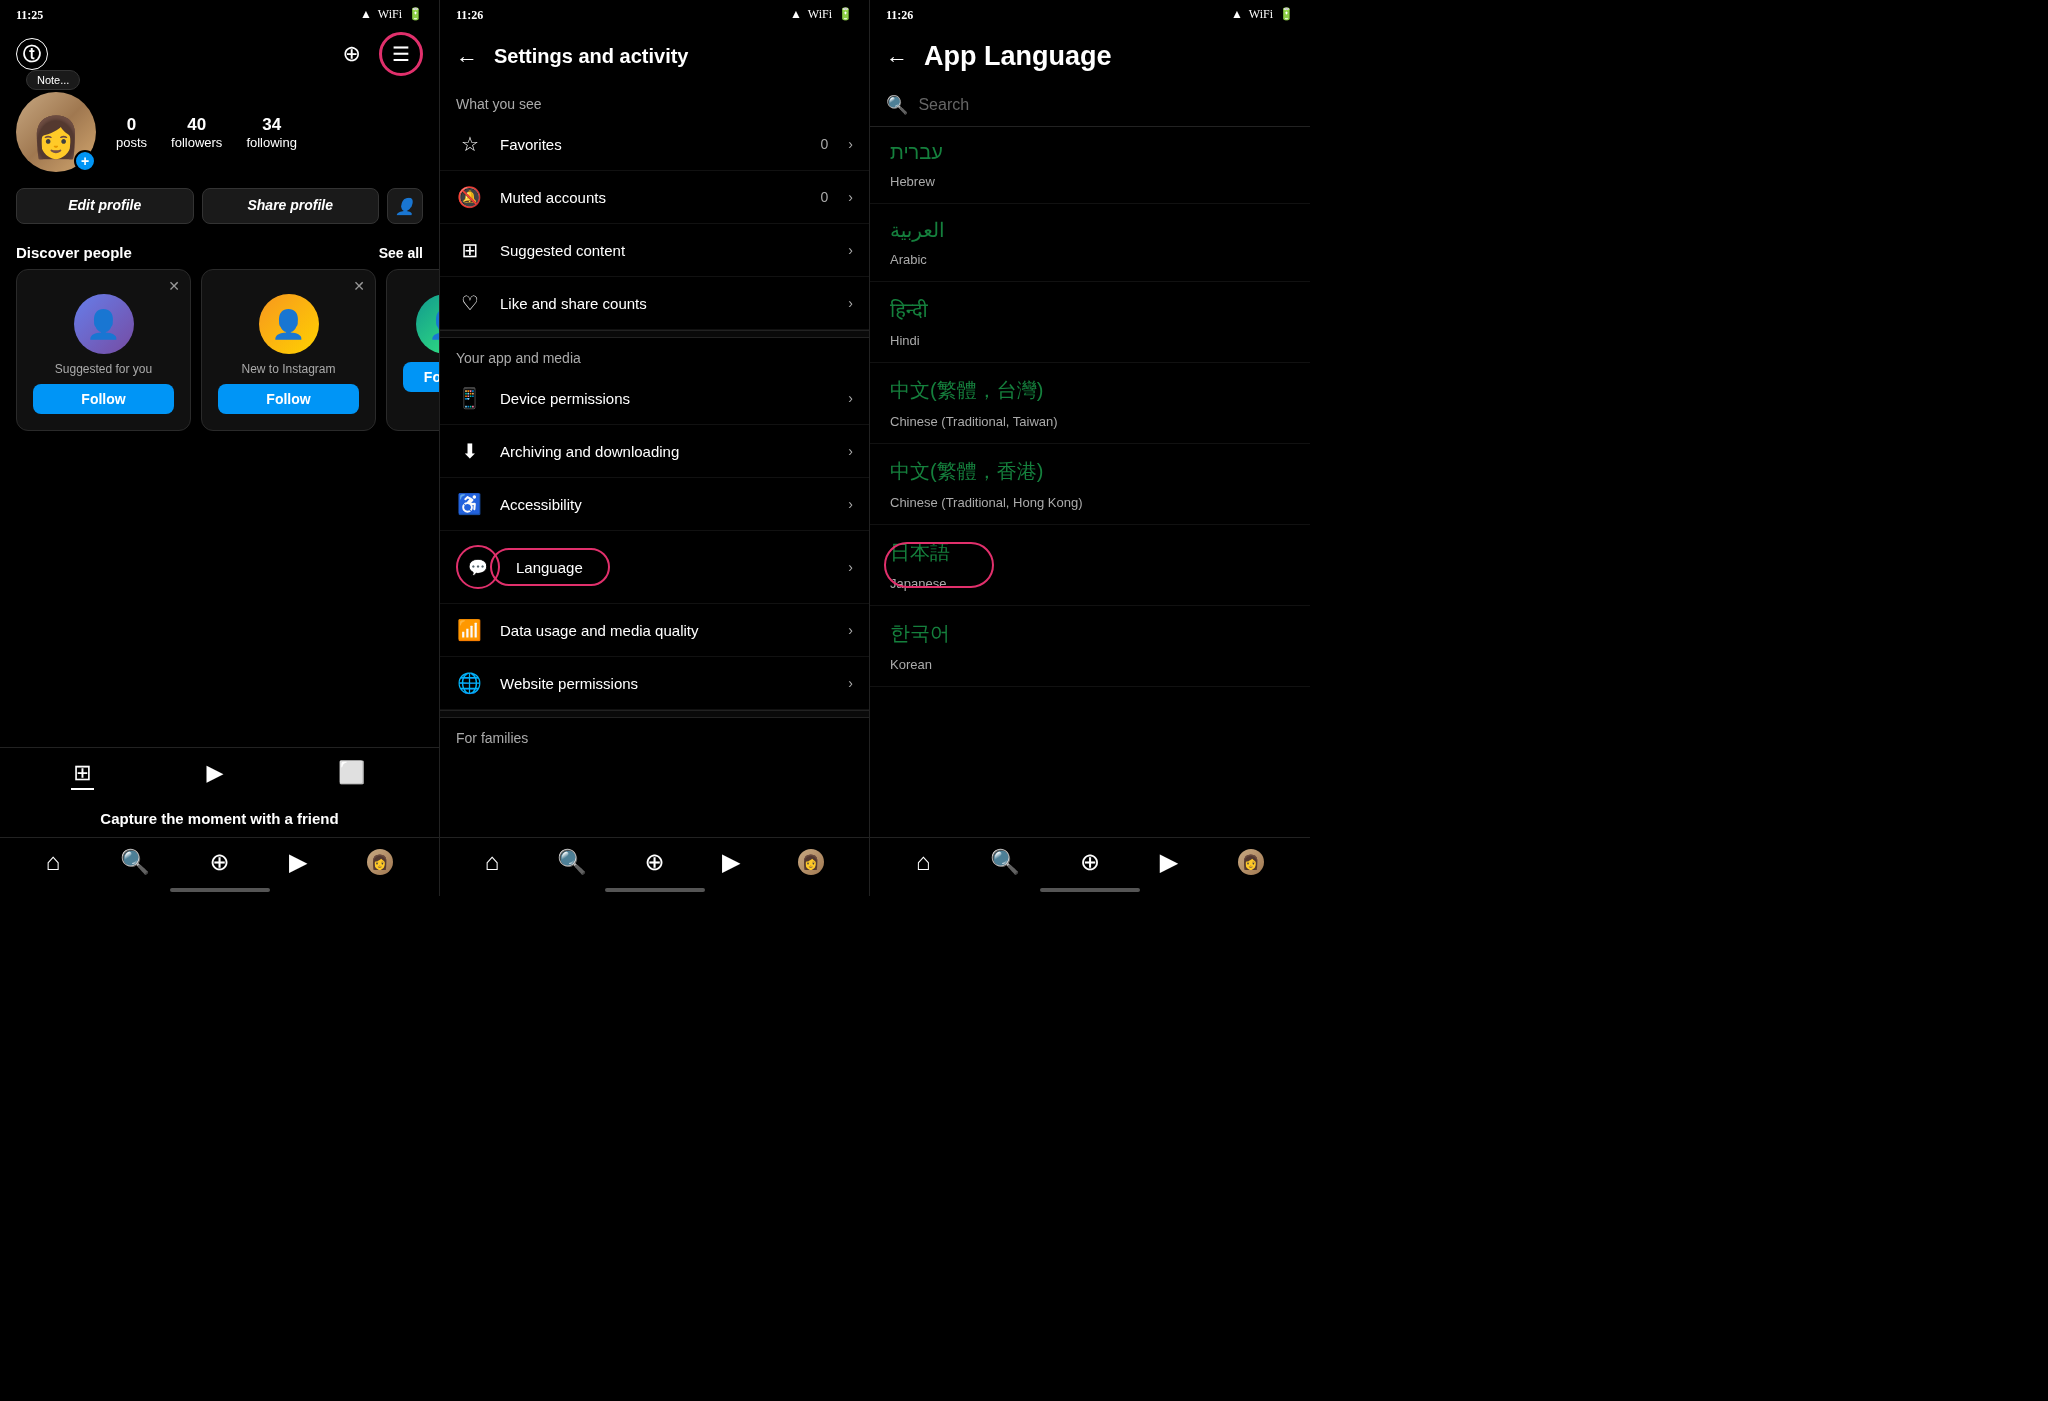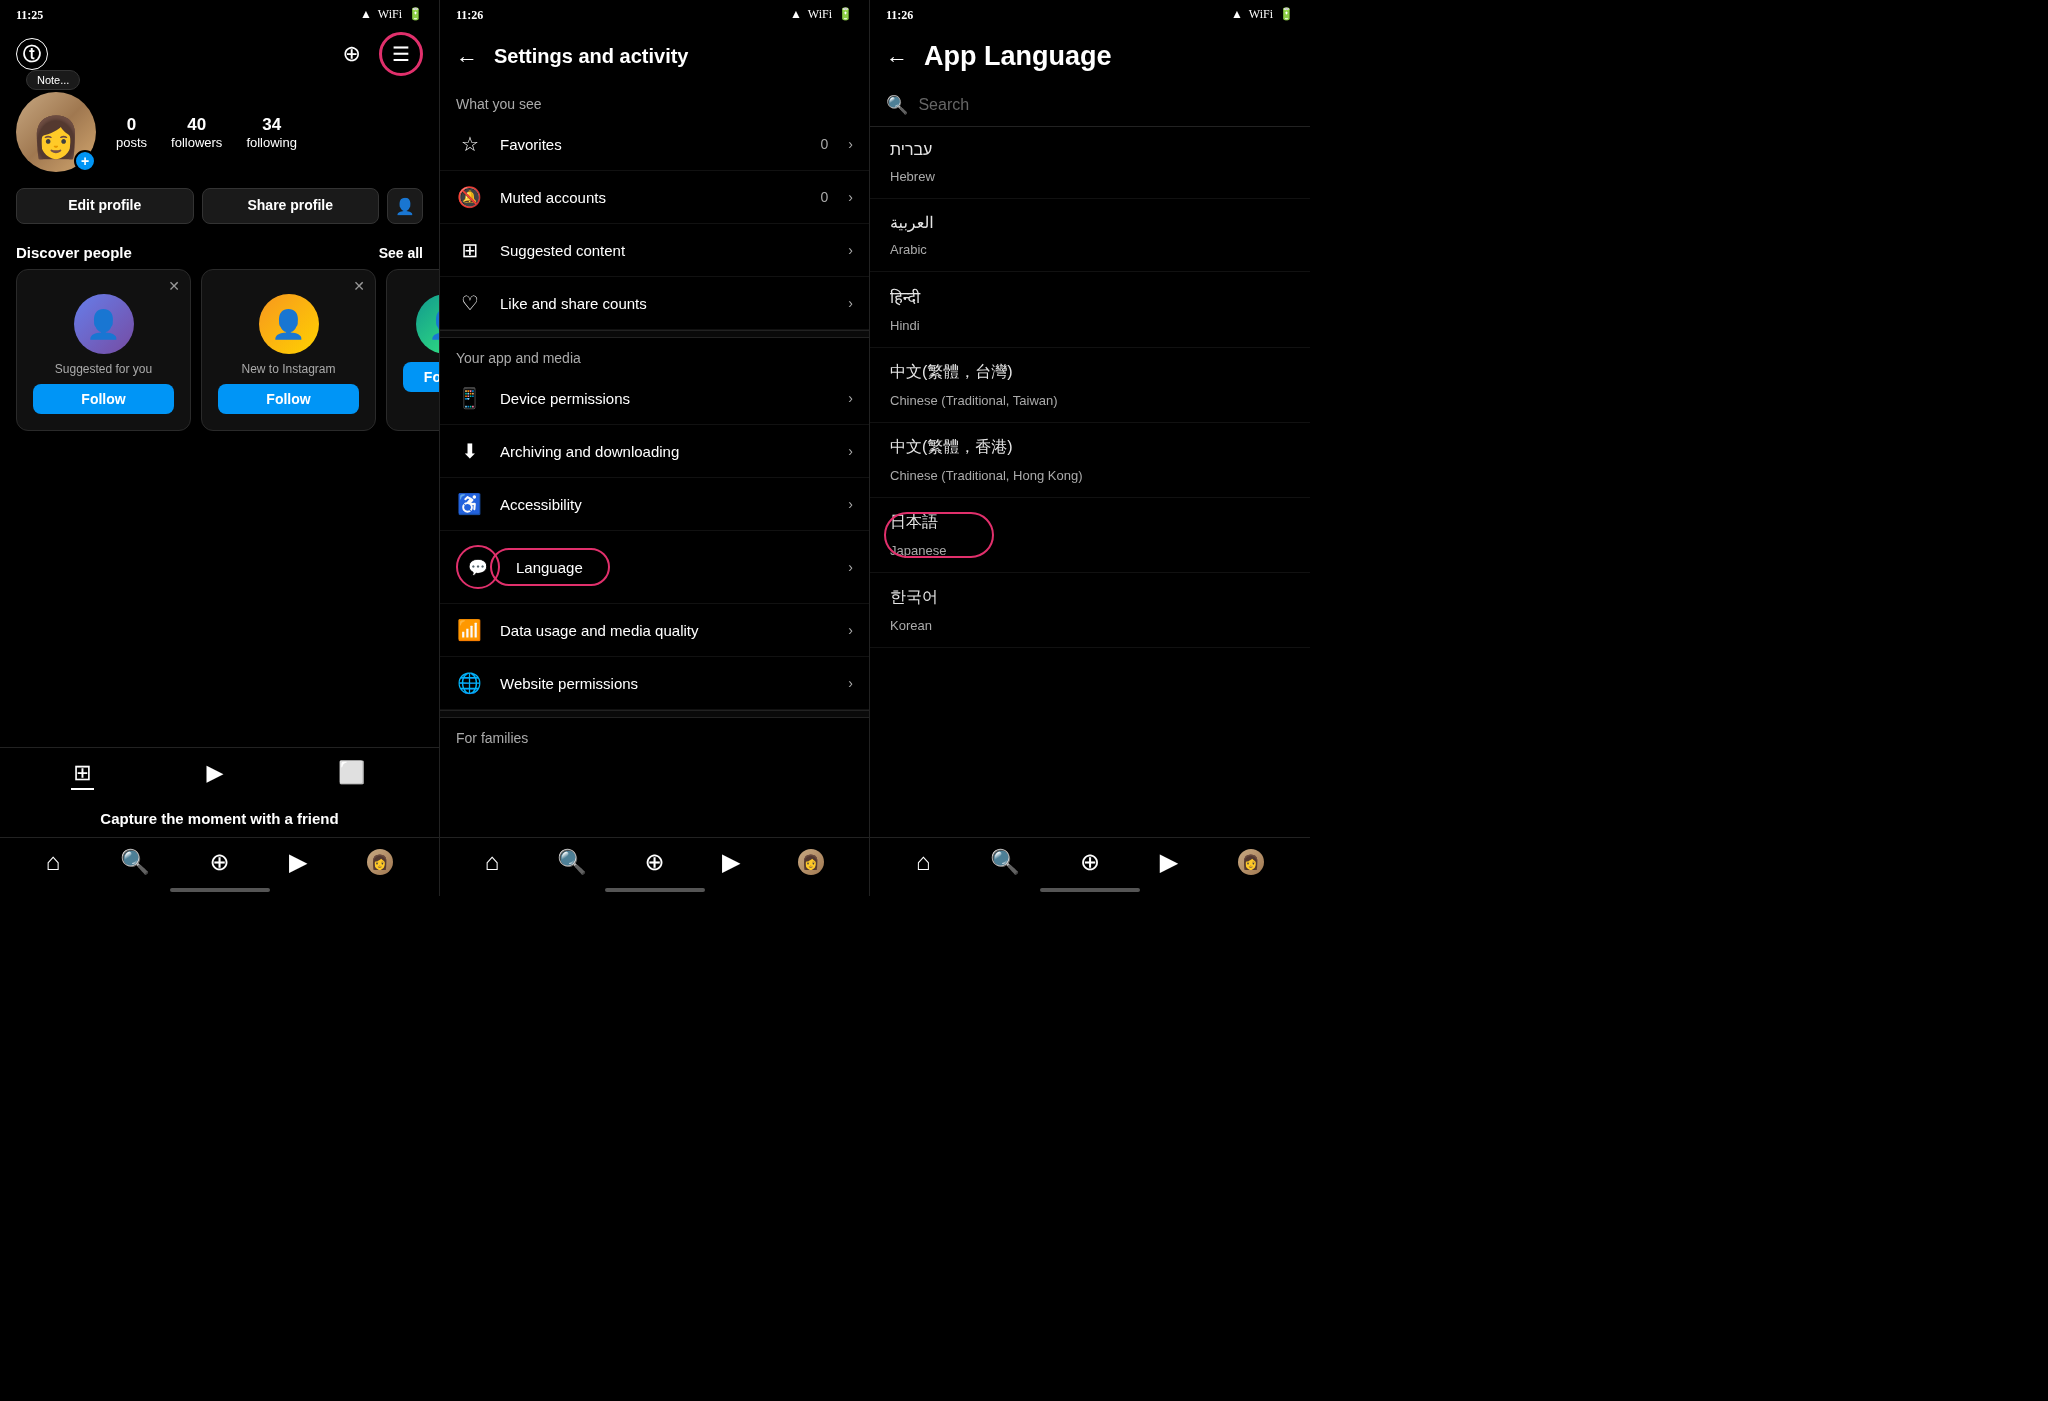--- a/index.html
+++ b/index.html
@@ -118,20 +118,21 @@
       gap: 24px;
     }
     .stat-item { text-align: center; }
     .stat-num { color: #fff; font-size: 17px; font-weight: 700; }
     .stat-label { color: #fff; font-size: 13px; }
 
     .action-buttons {
       display: flex;
       gap: 8px;
       padding: 0 16px 12px;
+      font-style: italic;
     }
     .btn-outline {
       flex: 1;
       padding: 8px 0;
       background: #1a1a1a;
       border: 1px solid #333;
       border-radius: 8px;
       color: #fff;
       font-size: 14px;
       font-weight: 600;
@@ -381,21 +382,21 @@
       overflow-y: auto;
     }
     .lang-list::-webkit-scrollbar { width: 4px; }
     .lang-list::-webkit-scrollbar-thumb { background: #333; border-radius: 2px; }
 
     .lang-item {
       padding: 14px 20px;
       cursor: pointer;
       border-bottom: 1px solid #111;
     }
-    .lang-native { color: #e5e5e5; font-size: 16px; font-weight: 500; }
+    .lang-native { color: #15803d; font-size: 20px; font-weight: 500; }
     .lang-english { color: #aaa; font-size: 13px; margin-top: 10px; }
 
     .lang-item.persian-item { background: #0a0a0a; }
 
     .lang-bottom-nav {
       margin-top: auto;
       display: flex;
       justify-content: space-around;
       align-items: center;
       padding: 10px 16px 6px;

